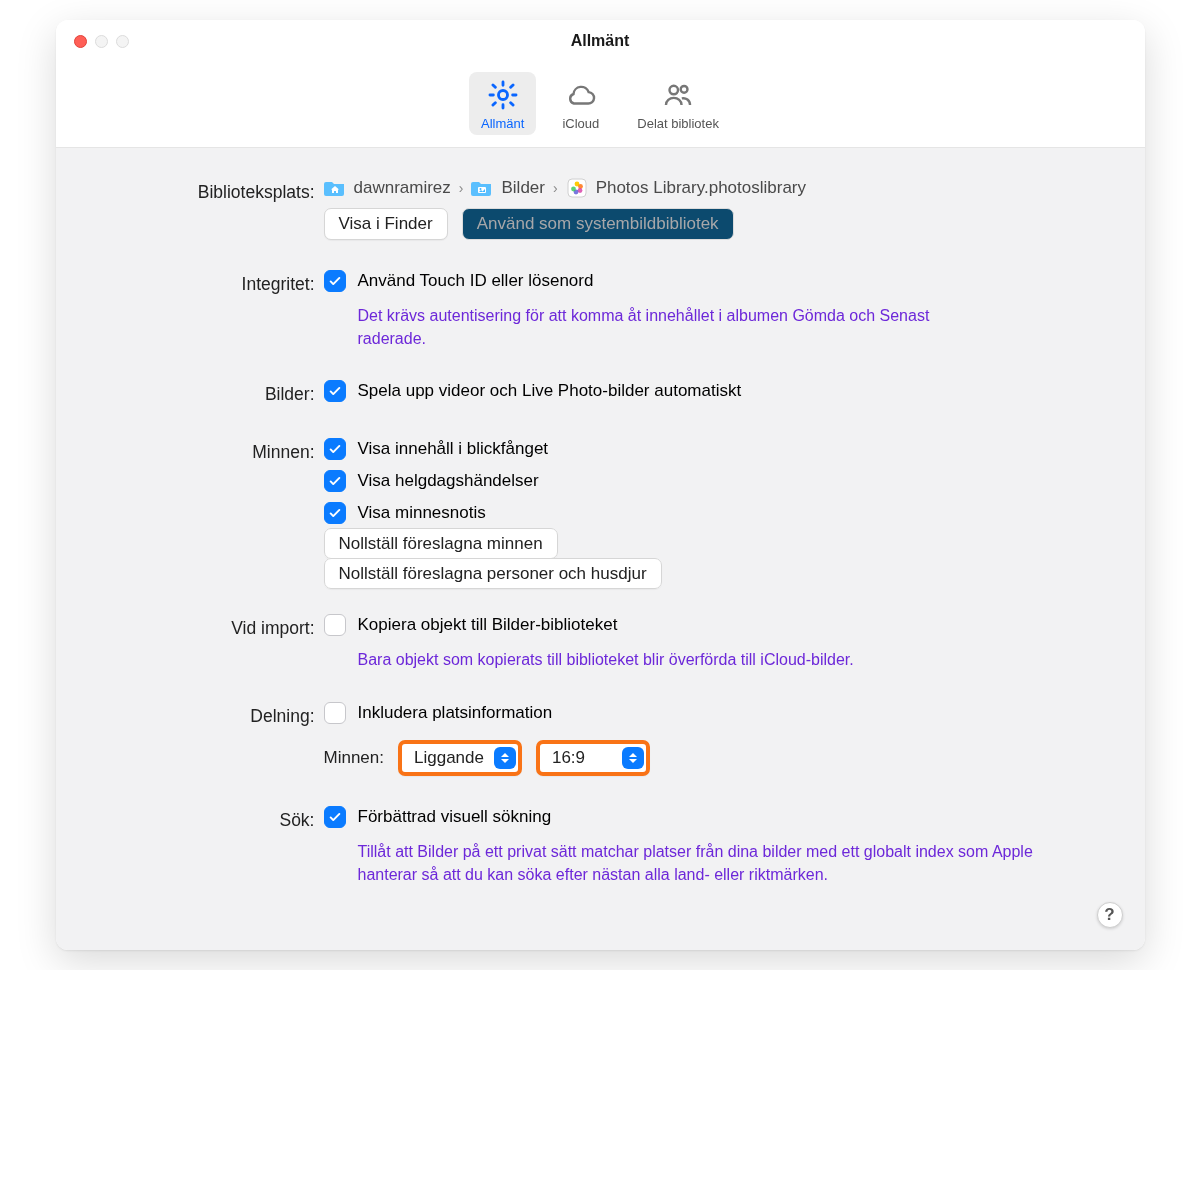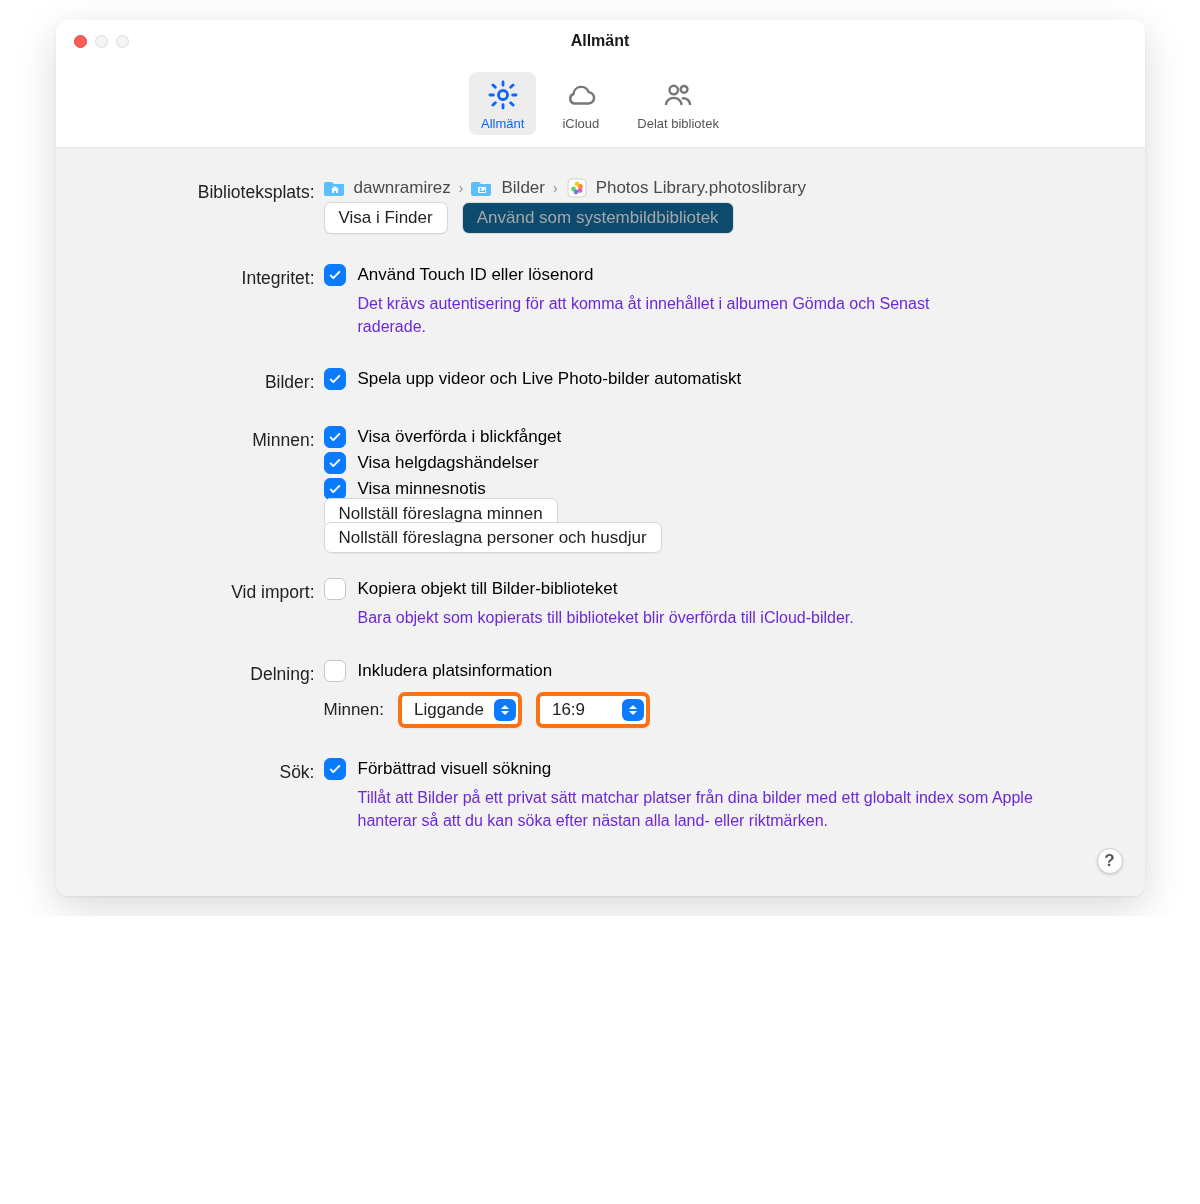--- a/index.html
+++ b/index.html
@@ -71,21 +71,21 @@
   .row { display:flex; align-items:flex-start; margin-bottom:14px;}
   .row.loose { margin-top:30px;}
   .label {
     width:218px;
     text-align:right;
     padding-right:9px;
     font-size:17.5px;
     color:#222;
     line-height:28px;
   }
-  .value { flex:1; display:flex; flex-direction:column; gap:4px;}
+  .value { flex:1; display:flex; flex-direction:column; gap:10px;}
   .breadcrumb {
     display:flex; align-items:center; gap:8px; font-size:17px; color:#4a4a4a;
     flex-wrap:wrap;
   }
   .bc-icon { width:22px; height:20px; display:inline-flex; align-items:center; justify-content:center;}
   .chev { color:#8a8a8a; font-size:14px;}
   .btns-row { display:flex; gap:14px; flex-wrap:wrap;}
   .btn {
     background:#fff;
     border:1px solid #d6d6d6;
@@ -277,21 +277,21 @@
 
     <div class="row loose">
       <div class="label">Minnen:</div>
       <div class="value">
         <div class="check-line">
           <span class="checkbox checked">
             <svg viewBox="0 0 16 16">
                 <path d="M3 8.5l3 3 7-7" stroke="#fff" stroke-width="2.2" fill="none" stroke-linecap="round" stroke-linejoin="round"></path>
               </svg>
           </span>
-          <span class="check-text">Visa överförda i blickfånget</span>
+          <span class="check-text">Visa innehåll i blickfånget</span>
         </div>
         <div class="check-line">
           <span class="checkbox checked">
             <svg viewBox="0 0 16 16">
                 <path d="M3 8.5l3 3 7-7" stroke="#fff" stroke-width="2.2" fill="none" stroke-linecap="round" stroke-linejoin="round"></path>
               </svg>
           </span>
           <span class="check-text">Visa helgdagshändelser</span>
         </div>
         <div class="check-line">

